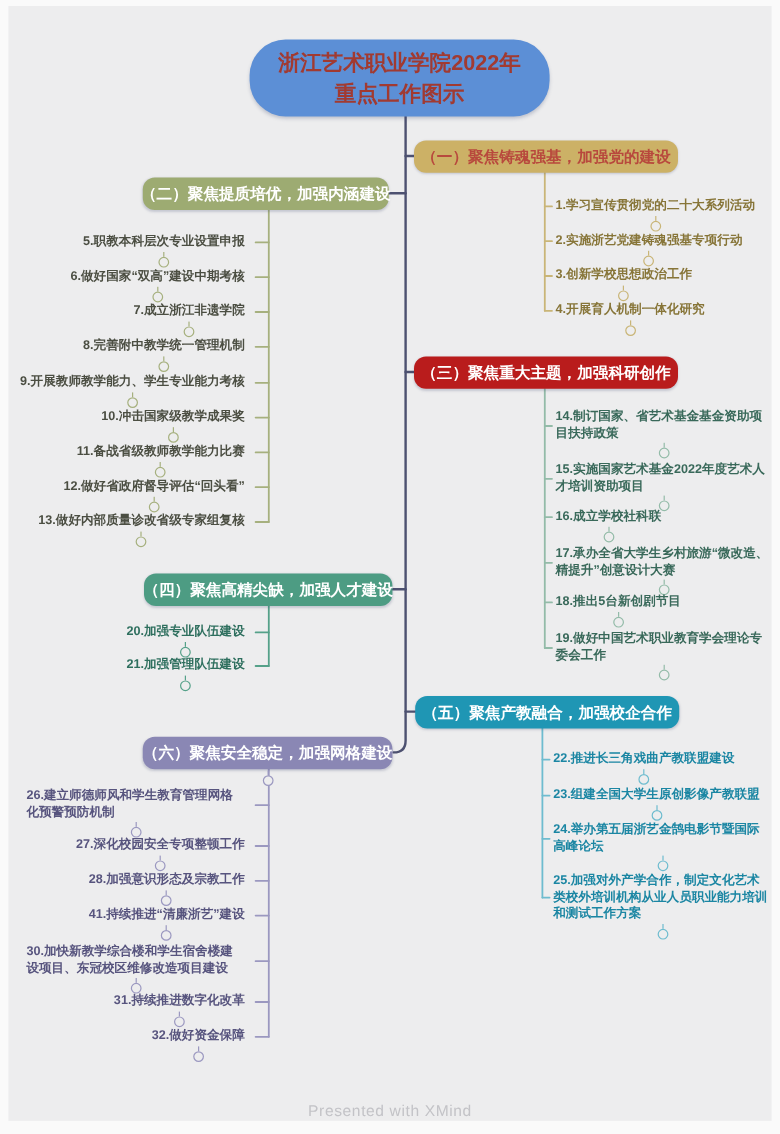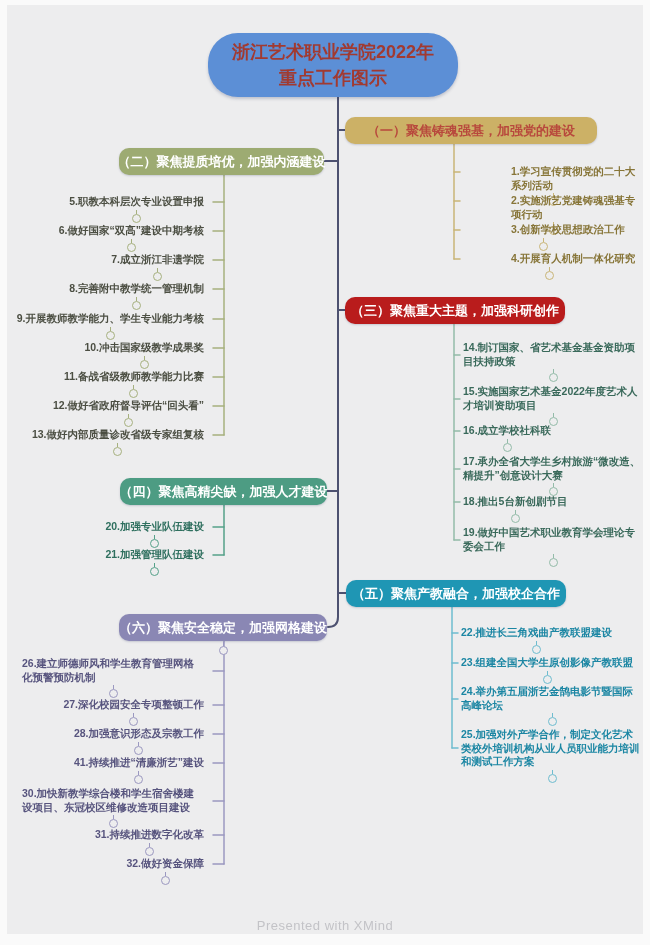--- a/index.html
+++ b/index.html
@@ -21,21 +21,21 @@
   .c2box{background:#9dab72;}
   .c3box{background:#b91c1c;}
   .c4box{background:#4d9c83;}
   .c5box{background:#1f96b4;}
   .c6box{background:#8a87b4;}
 
   
   .item{position:absolute;display:flex;flex-direction:column;align-items:center;
     font-weight:700;font-size:10.5px;line-height:13.5px;text-align:left;}
   .item .txt{display:block;}
-  .c1 .txt{color:#877538;margin-left:48px;}
+  .c1 .txt{color:#877538;}
   .c2 .txt{color:#4b4e42;}
   .c3 .txt{color:#39695a;}
   .c4 .txt{color:#2e6f5e;}
   .c5 .txt{color:#1b86a3;}
   .c6 .txt{color:#57547e;}
 
   
   .exp{position:relative;width:9px;height:13px;margin-top:1px;flex:0 0 auto;}
   .exp::before{content:"";position:absolute;left:4px;top:0;width:1px;height:4px;background:currentColor;}
   .exp::after{content:"";position:absolute;left:0px;top:4px;width:7px;height:7px;border:1px solid currentColor;
@@ -115,21 +115,21 @@
           <path d="M206,830 H217"></path>
           <path d="M206,859 H217"></path>
     </g>
   </svg>
 
   <div class="central">
     <div>浙江艺术职业学院2022年</div>
     <div>重点工作图示</div>
   </div>
 
-  <div class="branch c1box" style="left:338px;top:112px;width:252px">（一）聚焦铸魂强基，加强党的建设</div>
+  <div class="branch c1box" style="left:338px;top:112px;width:220px">（一）聚焦铸魂强基，加强党的建设</div>
   <div class="branch c2box" style="left:112px;top:143px;width:205px">（二）聚焦提质培优，加强内涵建设</div>
   <div class="branch c3box" style="left:338px;top:292px;width:220px">（三）聚焦重大主题，加强科研创作</div>
   <div class="branch c4box" style="left:113px;top:473px;width:207px">（四）聚焦高精尖缺，加强人才建设</div>
   <div class="branch c5box" style="left:339px;top:575px;width:220px">（五）聚焦产教融合，加强校企合作</div>
   <div class="branch c6box" style="left:112px;top:609px;width:208px">（六）聚焦安全稳定，加强网格建设</div>
 
   <span class="exp c6" style="position:absolute;left:212px;top:636px"></span>
 
   <div class="item c1" style="left:456px;top:160px">
         <span class="txt">1.学习宣传贯彻党的二十大系列活动</span>

